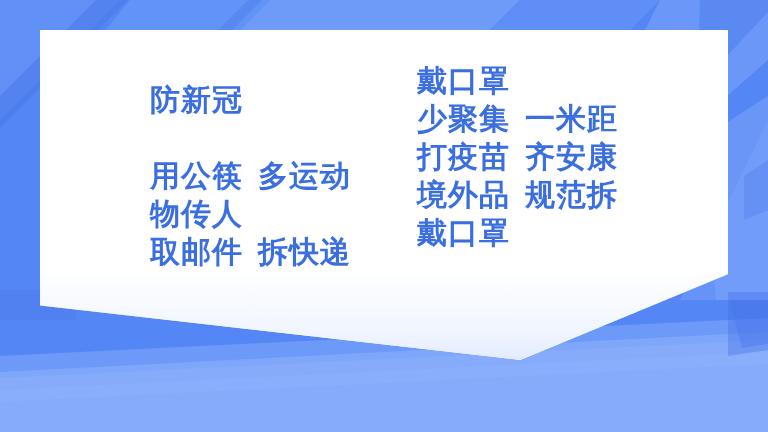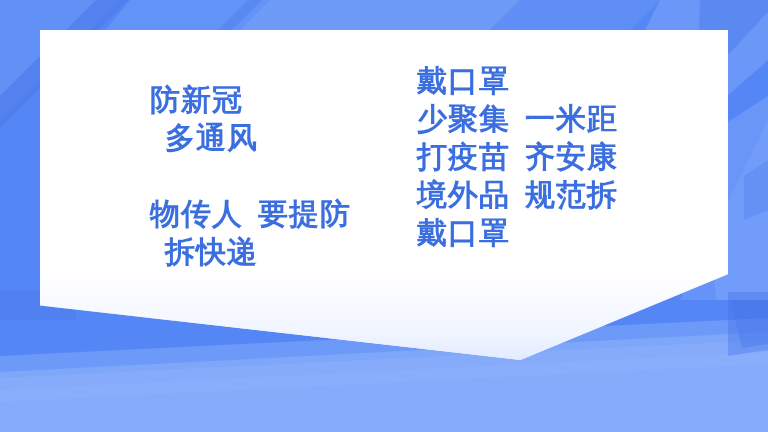--- a/index.html
+++ b/index.html
@@ -111,31 +111,32 @@
 
   <div id="slogans">
 
     <div class="slogan-column">
       <div class="slogan-row">
         <span class="phrase">防新冠</span>
         <span class="phrase-gap"></span>
       </div>
       <div class="slogan-row">
         <span class="phrase-gap"></span>
-        <span class="phrase">多通风</span>
       </div>
       <div class="slogan-row">
+        <span class="phrase">用公筷</span>
         <span class="phrase-gap"></span>
+        <span class="phrase">多运动</span>
       </div>
       <div class="slogan-row">
         <span class="phrase">物传人</span>
         <span class="phrase-gap"></span>
-        <span class="phrase">要提防</span>
       </div>
       <div class="slogan-row">
+        <span class="phrase">取邮件</span>
         <span class="phrase-gap"></span>
         <span class="phrase">拆快递</span>
       </div>
     </div>
 
     <div class="slogan-column">
       <div class="slogan-row">
         <span class="phrase">戴口罩</span>
         <span class="phrase-gap"></span>
       </div>

